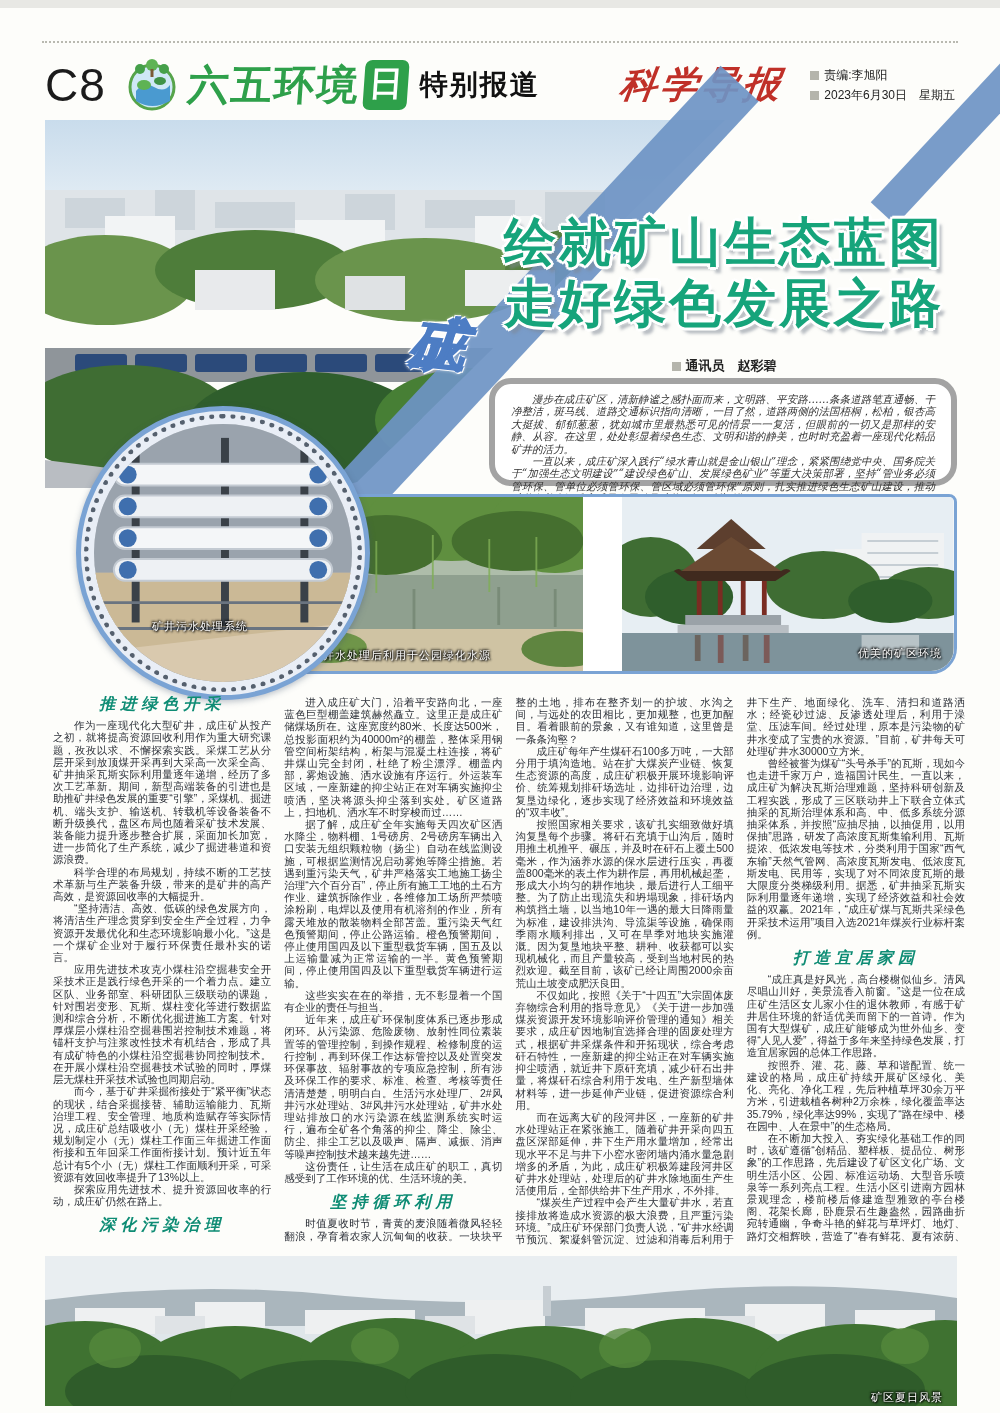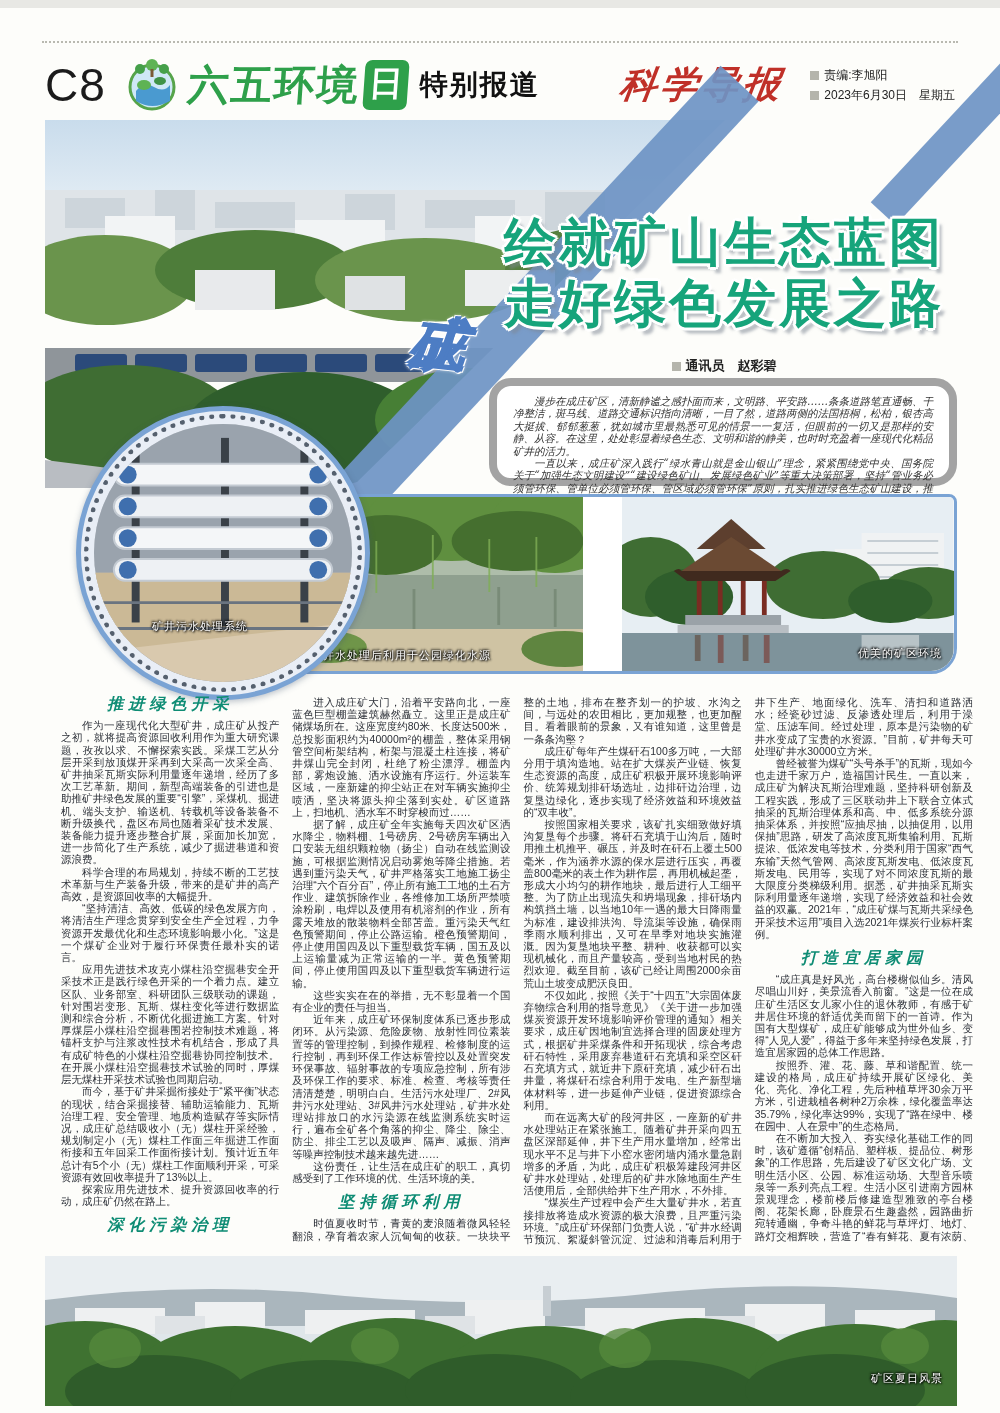--- a/index.html
+++ b/index.html
@@ -33,21 +33,21 @@
          color:#4d7dc4;font-family:"DejaVu Serif",serif;font-style:italic;font-weight:bold;
          transform:rotate(6deg);text-shadow:1px 1px 0 #fff,-1px -1px 0 #fff,0 0 4px rgba(255,255,255,.9);}
 
   .headline{left:488px;top:204px;width:472px;text-align:center;line-height:1.18;}
   .headline div{font-size:52px;font-weight:900;letter-spacing:3px;color:#16a47b;
     font-family:"Liberation Sans",sans-serif;
     text-shadow:-2px -2px 0 #fff,2px -2px 0 #fff,-2px 2px 0 #fff,2px 2px 0 #fff,0 -3px 0 #fff,
                 0 3px 0 #fff,-3px 0 0 #fff,3px 0 0 #fff,5px 6px 3px rgba(125,135,148,.55);}
   .byline{left:488px;top:349px;width:472px;text-align:center;font-size:13px;font-weight:bold;color:#222;}
 
-  .intro{left:489px;top:370px;width:468px;height:108px;border:8px solid #a3a3a3;border-radius:22px;
+  .intro{left:489px;top:370px;width:468px;height:108px;border:6px solid #a3a3a3;border-radius:22px;
          background:#fff;padding:9px 16px;box-sizing:border-box;font-family:"DejaVu Serif",serif;
          font-style:italic;font-size:10.5px;line-height:12.4px;color:#333;text-align:justify;}
   .intro p{margin:0;text-indent:2em;}
 
   
   .strip-frame{left:298px;top:486px;width:659px;height:180px;border:3px solid #7aa3d4;
                border-radius:8px 8px 26px 8px;box-sizing:border-box;background:#fff;display:flex;overflow:hidden;}
   .strip-frame .ph{position:relative;height:100%;}
   .ph-mid{width:46%;border-right:3px solid #fff;}
   .ph-right{width:54%;padding-left:36px;}
@@ -57,31 +57,31 @@
   .cap-right{right:12px;bottom:10px;}
 
   .circle-outer{left:76px;top:398px;width:294px;height:294px;border-radius:50%;
                 background:#e9eef6;border:5px solid #7aa3d4;box-sizing:border-box;
                 box-shadow:0 2px 6px rgba(60,80,110,.35);}
   .circle-dots{position:absolute;inset:3px;border-radius:50%;border:5px dotted #55606e;}
   .circle-img{position:absolute;inset:13px;border-radius:50%;overflow:hidden;background:#c7ccd3;}
   .cap-circle{left:58px;bottom:48px;}
 
   
-  .article{left:61px;top:688px;width:912px;height:556px;column-count:4;column-gap:13px;
+  .article{left:53px;top:688px;width:912px;height:556px;column-count:4;column-gap:13px;
            column-fill:auto;overflow:hidden;font-size:10.5px;line-height:12.2px;color:#2c3038;
            text-align:justify;font-family:"Liberation Sans",sans-serif;}
   .article p{margin:0;text-indent:2em;}
   .sec-head{margin:12px 0 9px;text-align:center;font-size:16px;font-weight:bold;color:#0e8c74;
             letter-spacing:5px;font-family:"DejaVu Serif",serif;font-style:italic;break-inside:avoid;}
   .article .sec-head:first-child{margin-top:2px;}
 
   
   .bottom-photo{left:45px;top:1248px;width:912px;height:150px;overflow:hidden;background:#dfe6ea;}
-  .cap-bottom{right:14px;bottom:20px;padding-left:22px;}
+  .cap-bottom{right:14px;bottom:1px;padding-left:22px;}
 
   svg{display:block;}
 </style>
 </head>
 <body>
 
 <div class="page">
 
   <div class="top-rule"></div>
 
@@ -306,21 +306,21 @@
       <h3 class="sec-head">深化污染治理</h3>
       <p>进入成庄矿大门，沿着平安路向北，一座蓝色巨型棚盖建筑赫然矗立。这里正是成庄矿储煤场所在。这座宽度约80米、长度达500米，总投影面积约为40000m²的棚盖，整体采用钢管空间桁架结构，桁架与混凝土柱连接，将矿井煤山完全封闭，杜绝了粉尘漂浮。棚盖内部，雾炮设施、洒水设施有序运行。外运装车区域，一座新建的抑尘站正在对车辆实施抑尘喷洒，坚决将源头抑尘落到实处。矿区道路上，扫地机、洒水车不时穿梭而过……</p>
       <p>据了解，成庄矿全年实施每天四次矿区洒水降尘，物料棚、1号磅房、2号磅房车辆出入口安装无组织颗粒物（扬尘）自动在线监测设施，可根据监测情况启动雾炮等降尘措施。若遇到重污染天气，矿井严格落实工地施工扬尘治理“六个百分百”，停止所有施工工地的土石方作业、建筑拆除作业，各维修加工场所严禁喷涂粉刷，电焊以及使用有机溶剂的作业，所有露天堆放的散装物料全部苫盖。重污染天气红色预警期间，停止公路运输。橙色预警期间，停止使用国四及以下重型载货车辆，国五及以上运输量减为正常运输的一半。黄色预警期间，停止使用国四及以下重型载货车辆进行运输。</p>
       <p>这些实实在在的举措，无不彰显着一个国有企业的责任与担当。</p>
       <p>近年来，成庄矿环保制度体系已逐步形成闭环。从污染源、危险废物、放射性同位素装置等的管理控制，到操作规程、检修制度的运行控制，再到环保工作达标管控以及处置突发环保事故、辐射事故的专项应急控制，所有涉及环保工作的要求、标准、检查、考核等责任清清楚楚，明明白白。生活污水处理厂、2#风井污水处理站、3#风井污水处理站，矿井水处理站排放口的水污染源在线监测系统实时运行，遍布全矿各个角落的抑尘、降尘、除尘、防尘、排尘工艺以及吸声、隔声、减振、消声等噪声控制技术越来越先进……</p>
       <p>这份责任，让生活在成庄矿的职工，真切感受到了工作环境的优、生活环境的美。</p>
       <h3 class="sec-head">坚持循环利用</h3>
       <p>时值夏收时节，青黄的麦浪随着微风轻轻翻浪，孕育着农家人沉甸甸的收获。一块块平整的土地，排布在整齐划一的护坡、水沟之间，与远处的农田相比，更加规整，也更加醒目。看着眼前的景象，又有谁知道，这里曾是一条条沟壑？</p>
       <p>成庄矿每年产生煤矸石100多万吨，一大部分用于填沟造地。站在扩大煤炭产业链、恢复生态资源的高度，成庄矿积极开展环境影响评价、统筹规划排矸场选址，边排矸边治理，边复垦边绿化，逐步实现了经济效益和环境效益的“双丰收”。</p>
       <p>按照国家相关要求，该矿扎实细致做好填沟复垦每个步骤。将矸石充填于山沟后，随时用推土机推平、碾压，并及时在矸石上覆土500毫米，作为涵养水源的保水层进行压实，再覆盖800毫米的表土作为耕作层，再用机械起垄，形成大小均匀的耕作地块，最后进行人工细平整。为了防止出现流失和坍塌现象，排矸场内构筑挡土墙，以当地10年一遇的最大日降雨量为标准，建设排洪沟、导流渠等设施，确保雨季雨水顺利排出，又可在旱季对地块实施灌溉。因为复垦地块平整、耕种、收获都可以实现机械化，而且产量较高，受到当地村民的热烈欢迎。截至目前，该矿已经让周围2000余亩荒山土坡变成肥沃良田。</p>
-      <p>不仅如此，按照《关于“十四五”大宗固体废弃物综合利用的指导意见》《关于进一步加强煤炭资源开发环境影响评价管理的通知》相关要求，成庄矿因地制宜选择合理的固废处理方式，根据矿井采煤条件和开拓现状，综合考虑矸石特性，采用废弃巷道矸石充填和采空区矸石充填方式，就近井下原矸充填，减少矸石出井量，将煤矸石综合利用于发电、生产新型墙体材料等，进一步延伸产业链，促进资源综合利用。</p>
+      <p>不仅如此，按照《关于“十四五”大宗固体废弃物综合利用的指导意见》《关于进一步加强煤炭资源开发环境影响评价管理的通知》相关要求，成庄矿因地制宜选择合理的固废处理方式，根据矿井采煤条件和开拓现状，综合考虑矸石特性，一座新建的抑尘站正在对车辆实施抑尘喷洒，就近井下原矸充填，减少矸石出井量，将煤矸石综合利用于发电、生产新型墙体材料等，进一步延伸产业链，促进资源综合利用。</p>
       <p>而在远离大矿的段河井区，一座新的矿井水处理站正在紧张施工。随着矿井开采向四五盘区深部延伸，井下生产用水量增加，经常出现水平不足与井下小窑水密闭墙内涌水量急剧增多的矛盾，为此，成庄矿积极筹建段河井区矿井水处理站，处理后的矿井水除地面生产生活使用后，全部供给井下生产用水，不外排。</p>
       <p>“煤炭生产过程中会产生大量矿井水，若直接排放将造成水资源的极大浪费，且严重污染环境。”成庄矿环保部门负责人说，“矿井水经调节预沉、絮凝斜管沉淀、过滤和消毒后利用于井下生产、地面绿化、洗车、清扫和道路洒水；经瓷砂过滤、反渗透处理后，利用于澡堂、压滤车间。经过处理，原本是污染物的矿井水变成了宝贵的水资源。”目前，矿井每天可处理矿井水30000立方米。</p>
       <p>曾经被誉为煤矿“头号杀手”的瓦斯，现如今也走进千家万户，造福国计民生。一直以来，成庄矿为解决瓦斯治理难题，坚持科研创新及工程实践，形成了三区联动井上下联合立体式抽采的瓦斯治理体系和高、中、低多系统分源抽采体系，并按照“应抽尽抽，以抽促用，以用保抽”思路，研发了高浓度瓦斯集输利用、瓦斯提浓、低浓发电等技术，分类利用于国家“西气东输”天然气管网、高浓度瓦斯发电、低浓度瓦斯发电、民用等，实现了对不同浓度瓦斯的最大限度分类梯级利用。据悉，矿井抽采瓦斯实际利用量逐年递增，实现了经济效益和社会效益的双赢。2021年，“成庄矿煤与瓦斯共采绿色开采技术运用”项目入选2021年煤炭行业标杆案例。</p>
       <h3 class="sec-head">打造宜居家园</h3>
       <p>“成庄真是好风光，高台楼榭似仙乡。清风尽唱山川好，美景流香入前窗。”这是一位在成庄矿生活区女儿家小住的退休教师，有感于矿井居住环境的舒适优美而留下的一首诗。作为国有大型煤矿，成庄矿能够成为世外仙乡、变得“人见人爱”，得益于多年来坚持绿色发展，打造宜居家园的总体工作思路。</p>
       <p>按照乔、灌、花、藤、草和谐配置、统一建设的格局，成庄矿持续开展矿区绿化、美化、亮化、净化工程，先后种植草坪30余万平方米，引进栽植各树种2万余株，绿化覆盖率达35.79%，绿化率达99%，实现了“路在绿中、楼在园中、人在景中”的生态格局。</p>
       <p>在不断加大投入、夯实绿化基础工作的同时，该矿遵循“创精品、塑样板、提品位、树形象”的工作思路，先后建设了矿区文化广场、文明生活小区、公园、标准运动场、大型音乐喷泉等一系列亮点工程。生活小区引进南方园林景观理念，楼前楼后修建造型雅致的亭台楼阁、花架长廊，卧鹿景石生趣盎然，园路曲折宛转通幽，争奇斗艳的鲜花与草坪灯、地灯、路灯交相辉映，营造了“春有鲜花、夏有浓荫、秋有色叶、冬有新绿”的美丽景象。矿区各处公园小而精致，在原有的地形地貌基础上，因地制宜合理造景，一处处人工湖、假山、瀑布、观景亭等园林设施，一片片月季、白玉兰、牡丹、海棠、樱花等百余种花草树木，成为成矿人休闲、娱乐的好去处。</p>
     </div>
 
   <div class="abs bottom-photo">

